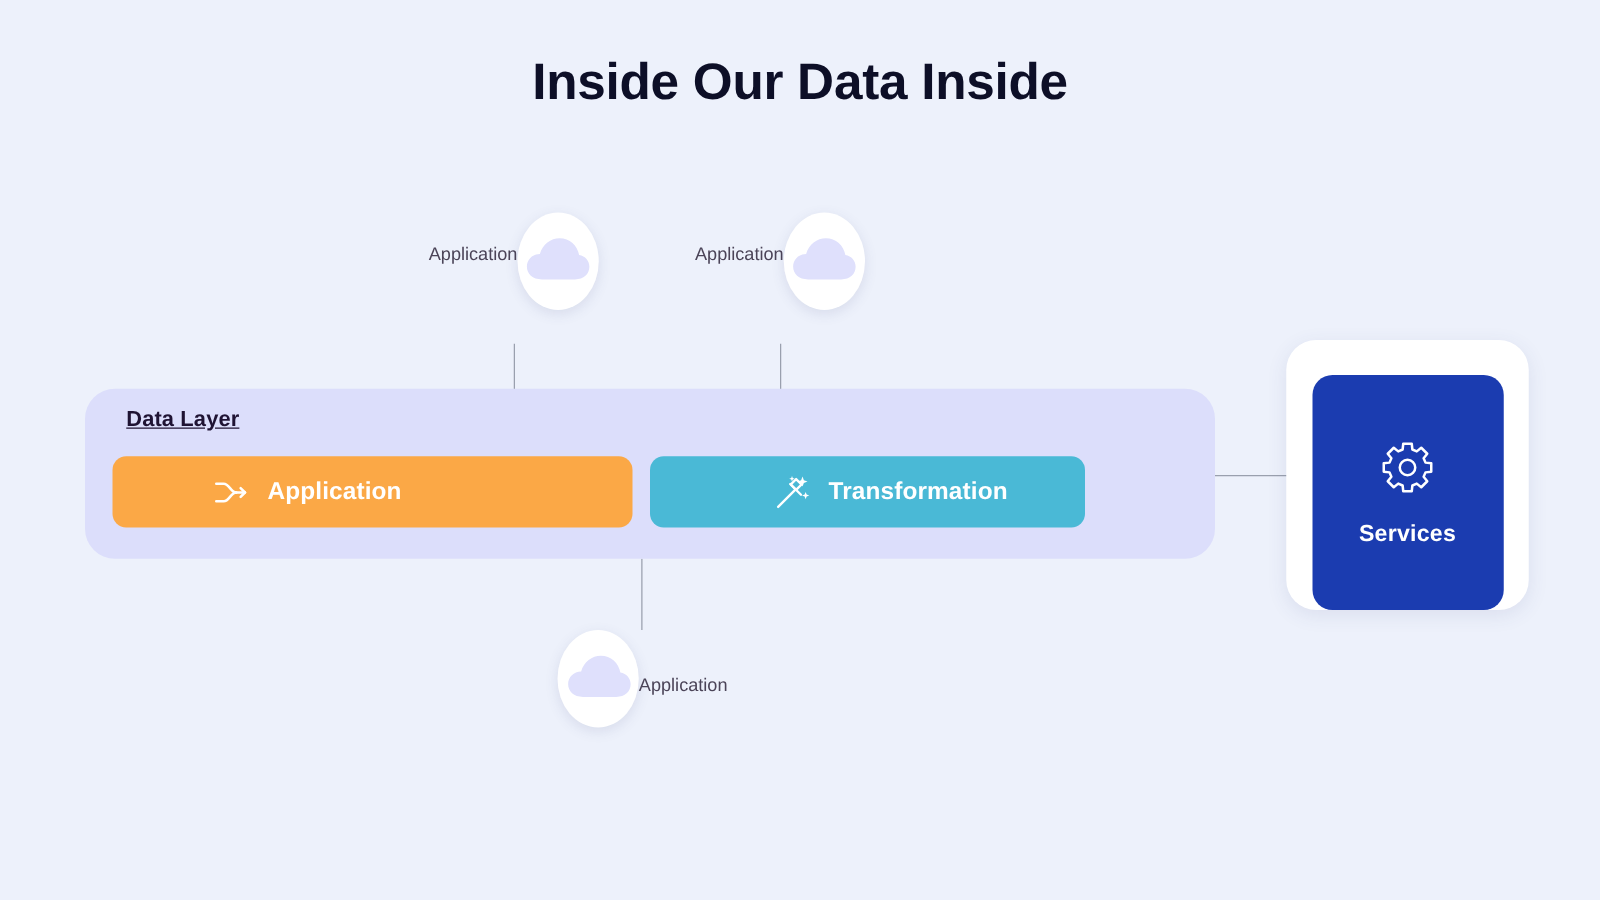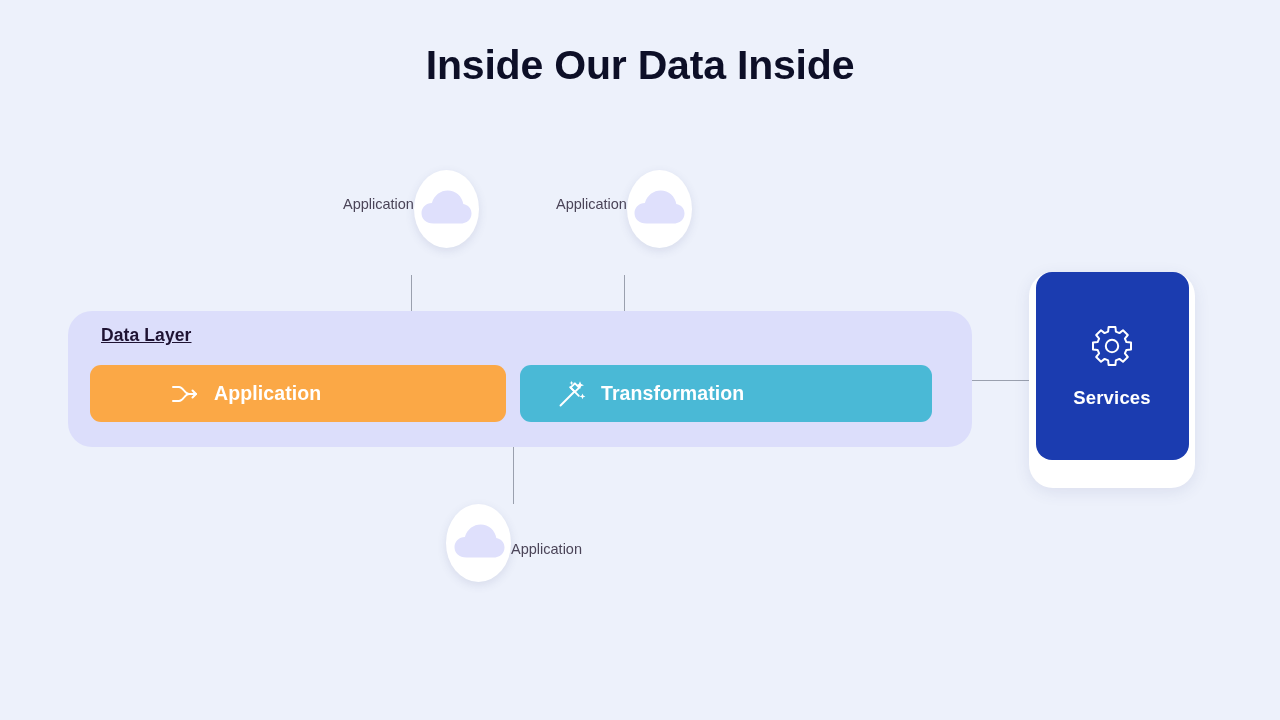--- a/index.html
+++ b/index.html
@@ -127,38 +127,39 @@
   #bar-integration {
     left: 22px;
     width: 416px;
     background: #fba846;
     padding-left: 82px;
   }
   #bar-integration .bar-icon { margin-right: 16px; }
 
   #bar-transformation {
     left: 452px;
-    width: 412px;
+    width: 348px;
     background: #4ab9d6;
     padding-left: 38px;
+    justify-content: center;
   }
   #bar-transformation .bar-icon { margin-right: 15px; }
 
   
   .services-card {
     position: absolute;
     left: 1029px;
     top: 272px;
-    width: 166px;
+    width: 194px;
     height: 216px;
     background: #ffffff;
     border-radius: 24px;
     box-shadow: 0 4px 16px rgba(60, 72, 130, 0.10);
     display: flex;
-    align-items: flex-start;
+    align-items: flex-end;
     justify-content: center;
   }
   .services-inner {
     width: 153px;
     height: 188px;
     background: #1b3cb0;
     border-radius: 16px;
     display: flex;
     flex-direction: column;
     align-items: center;

